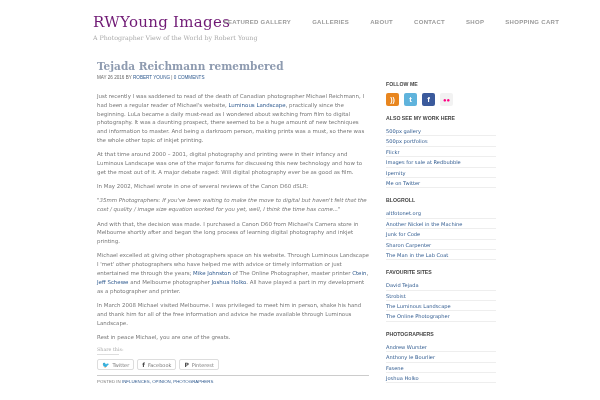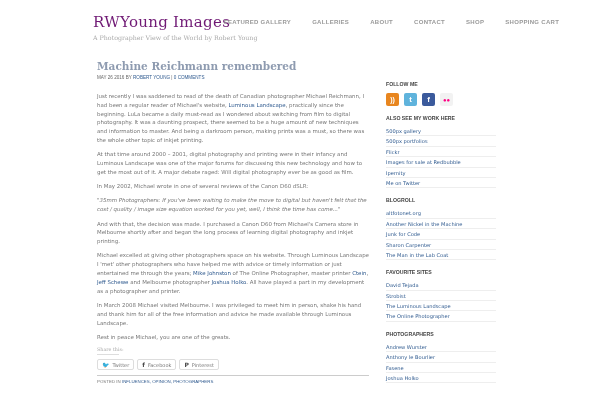--- a/index.html
+++ b/index.html
@@ -52,21 +52,21 @@
 <nav class="nav">
   <a style="margin-right:21px">FEATURED GALLERY</a>
   <a style="margin-right:21px">GALLERIES</a>
   <a style="margin-right:21px">ABOUT</a>
   <a style="margin-right:21px">CONTACT</a>
   <a style="margin-right:21px">SHOP</a>
   <a>SHOPPING CART</a>
 </nav>
 
 <article class="post">
-  <h1 class="post-title">Machine Reichmann remembered</h1>
+  <h1 class="post-title">Tejada Reichmann remembered</h1>
   <div class="post-meta">
     <span>MAY 26 2016</span>
     <span>BY</span>
     <span class="lnk">ROBERT YOUNG</span>
     <span>|</span>
     <span class="lnk">0 COMMENTS</span>
   </div>
 
   <div class="post-body">
     <p><span>Just recently I was saddened to read of the death of Canadian photographer Michael Reichmann, I had been a regular reader of Michael's website, </span><span class="lnk">Luminous Landscape</span><span>, practically since the beginning. LuLa became a daily must-read as I wondered about switching from film to digital photography. It was a daunting prospect, there seemed to be a huge amount of new techniques and information to master. And being a darkroom person, making prints was a must, so there was the whole other topic of inkjet printing.</span></p>

